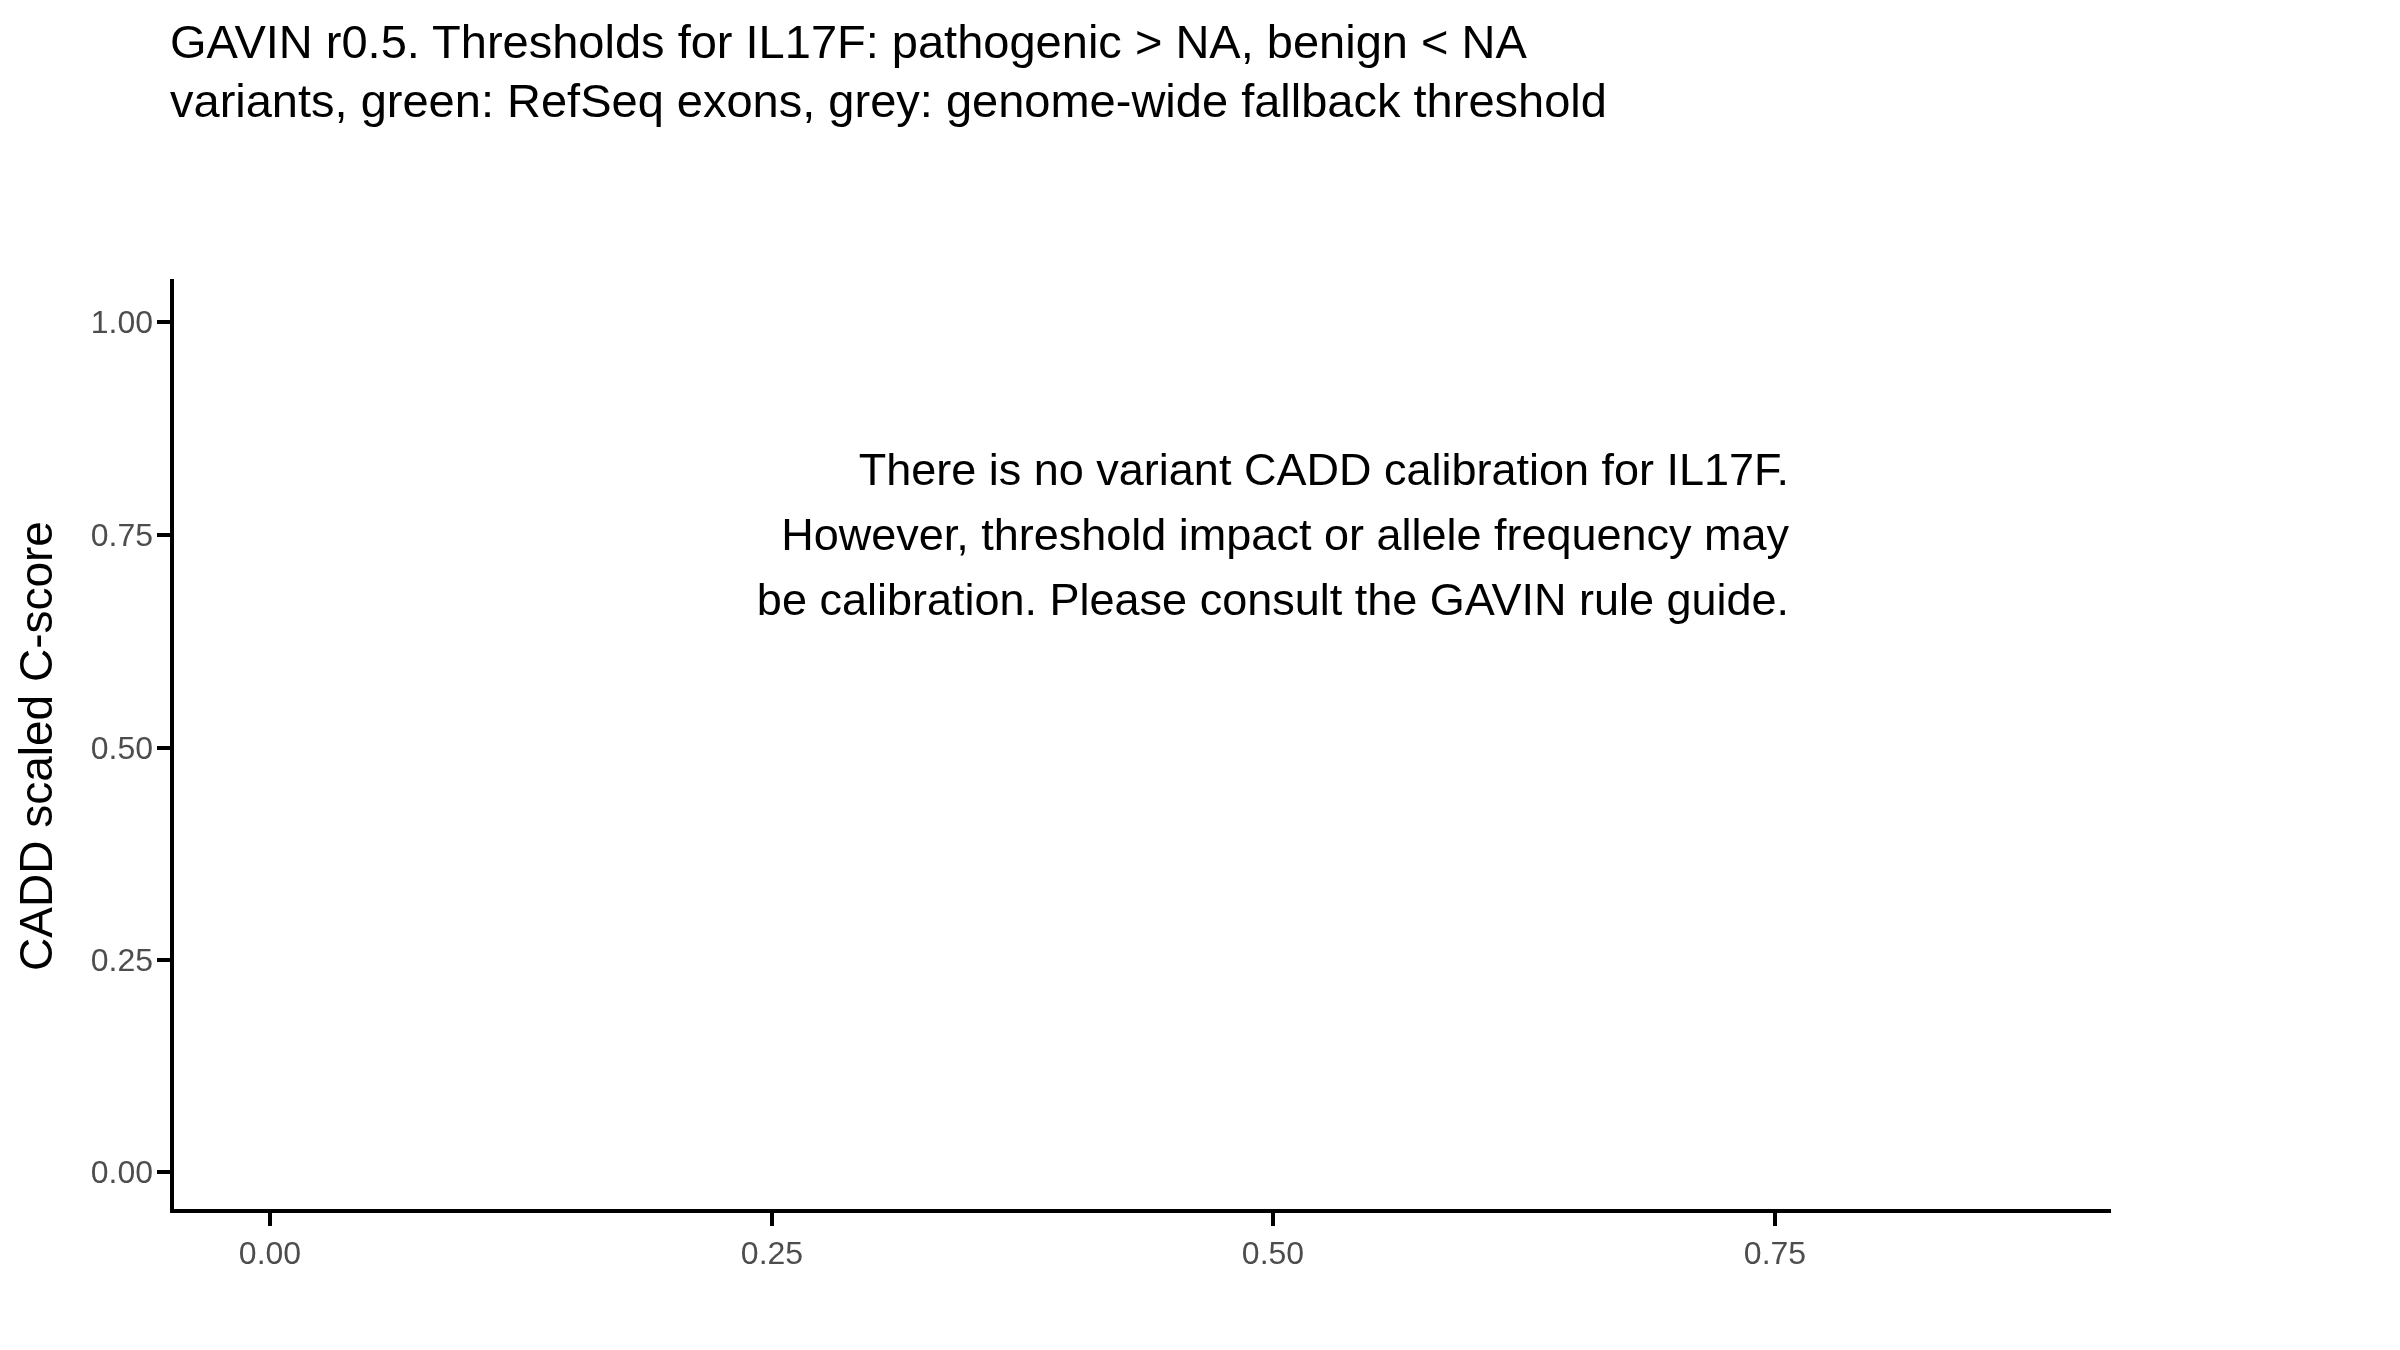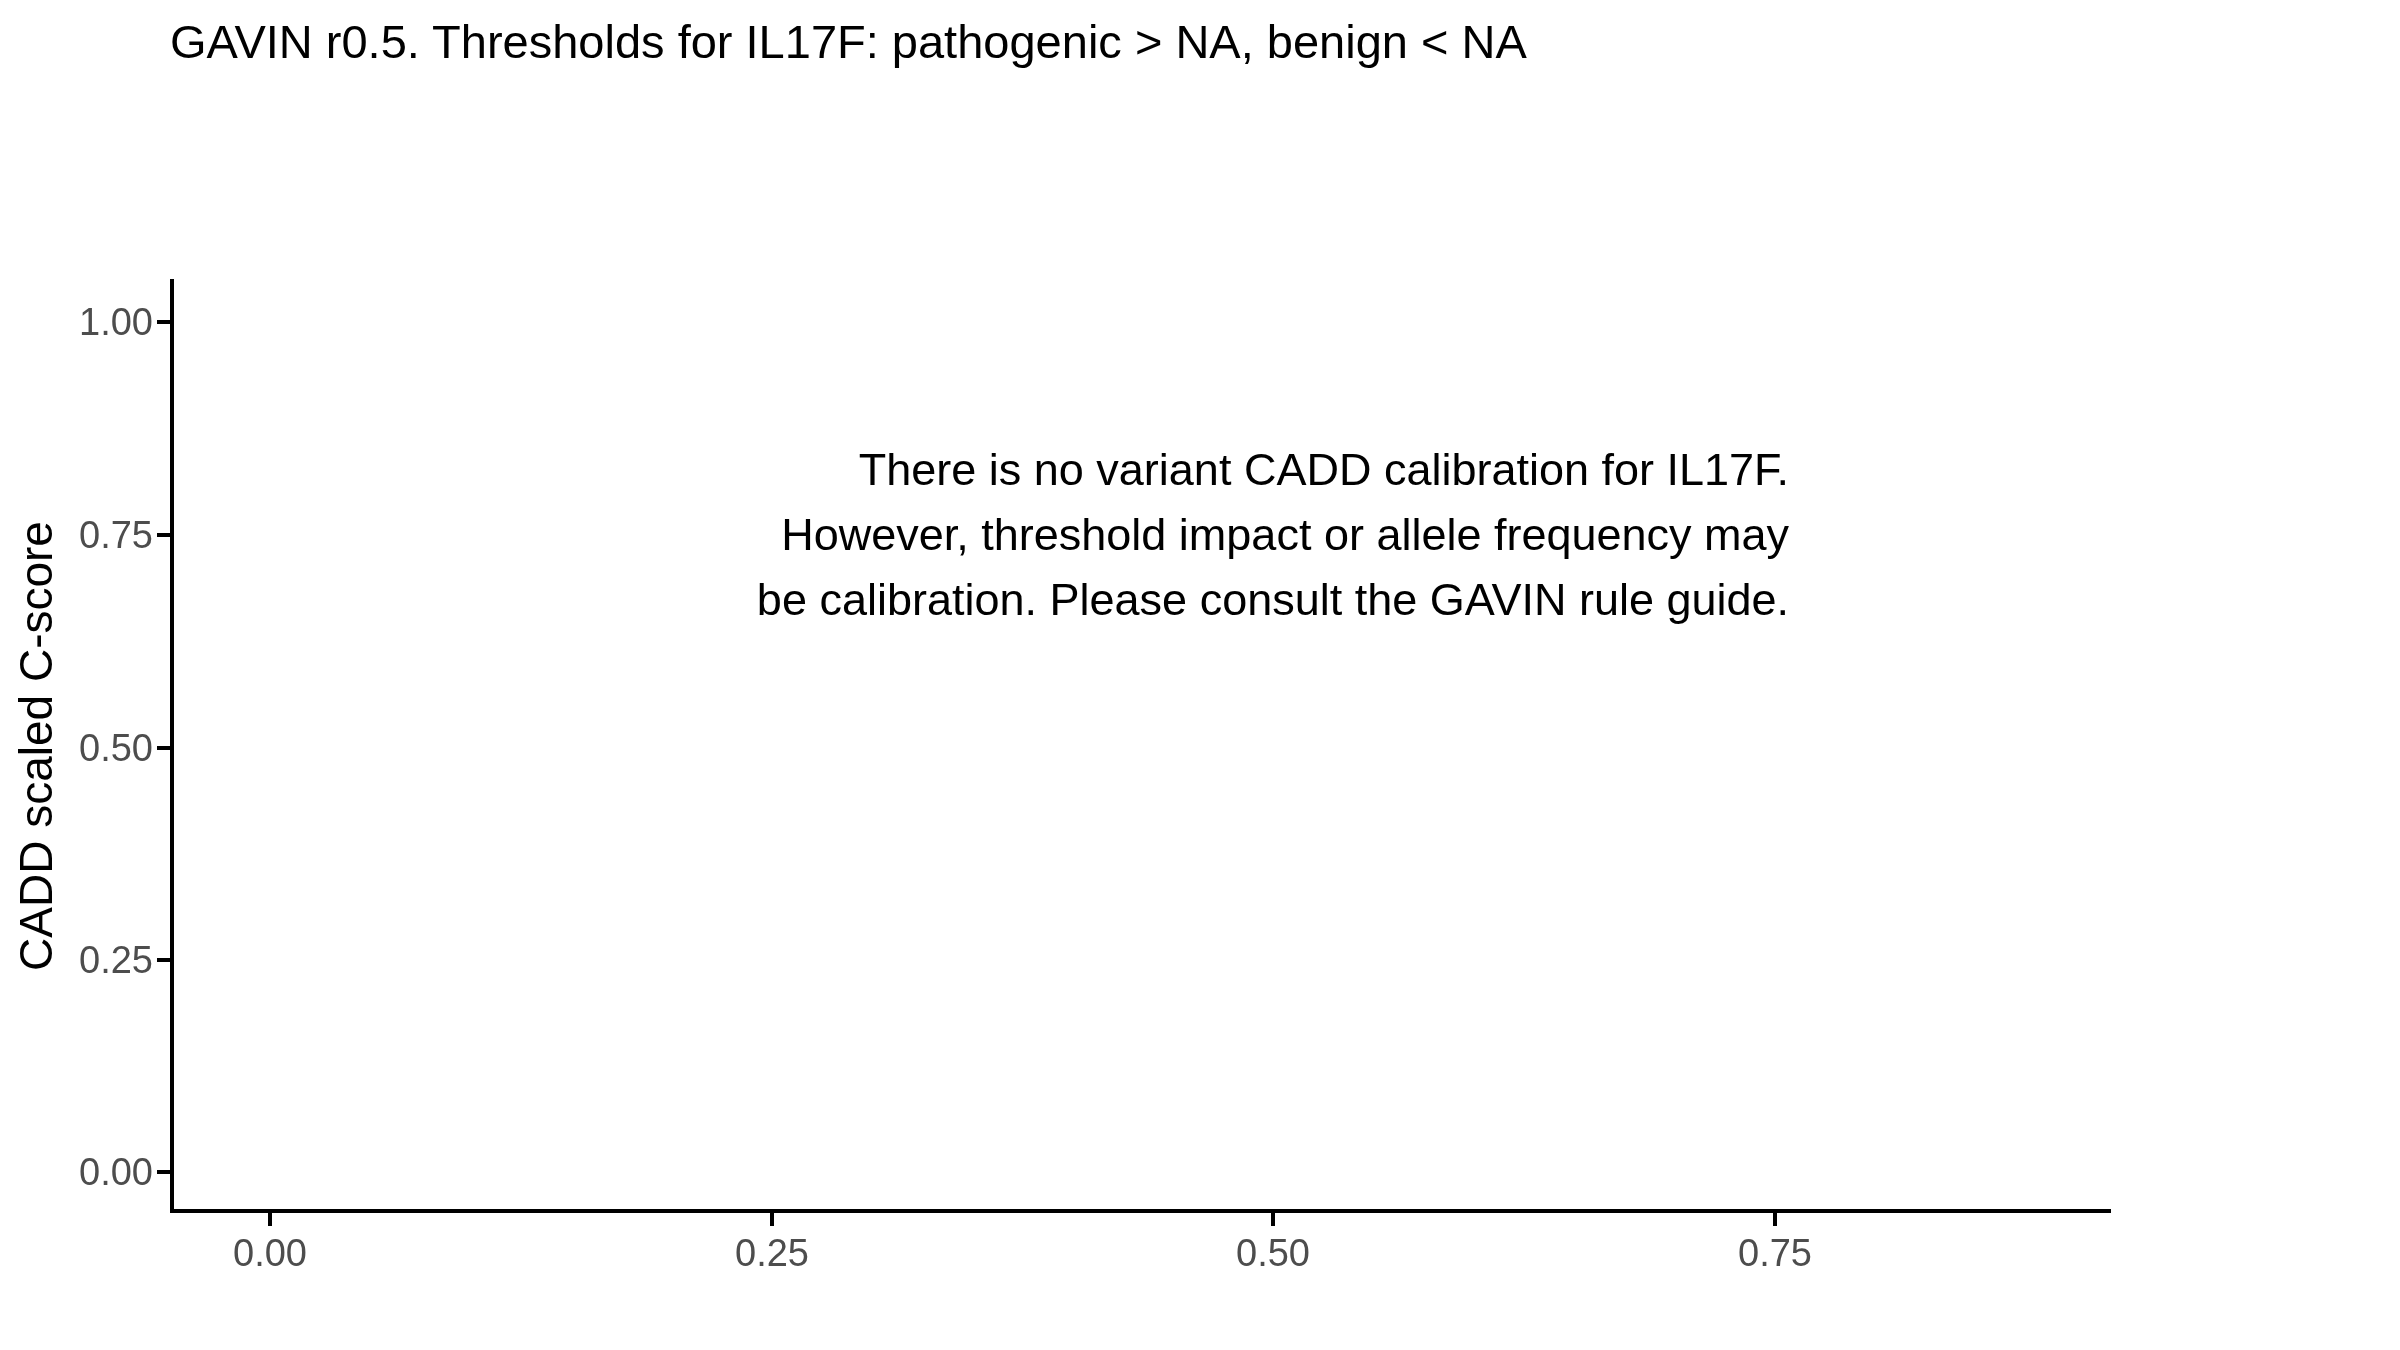--- a/index.html
+++ b/index.html
@@ -73,21 +73,21 @@
     width: 13px;
     height: 4px;
   }
   .x-tick-mark {
     top: 1213px;
     width: 4px;
     height: 13px;
   }
   .tick-label {
     position: absolute;
-    font-size: 38px;
+    font-size: 32px;
     color: #4d4d4d;
     height: 44px;
     line-height: 44px;
   }
   .y-tick-label {
     left: 20px;
     width: 133px;
     text-align: right;
   }
   .x-tick-label {
@@ -96,20 +96,21 @@
     text-align: center;
   }
 </style>
 </head>
 <body>
 
 <div class="figure">
 
   <div class="plot-title">
     <div>GAVIN r0.5. Thresholds for IL17F: pathogenic &gt; NA, benign &lt; NA</div>
+    <div>variants, green: RefSeq exons, grey: genome-wide fallback threshold</div>
   </div>
 
   <div class="panel"></div>
 
   <div class="annotation">
     <div>There is no variant CADD calibration for IL17F.</div>
     <div>However, threshold impact or allele frequency may</div>
     <div>be calibration. Please consult the GAVIN rule guide.</div>
   </div>
 

